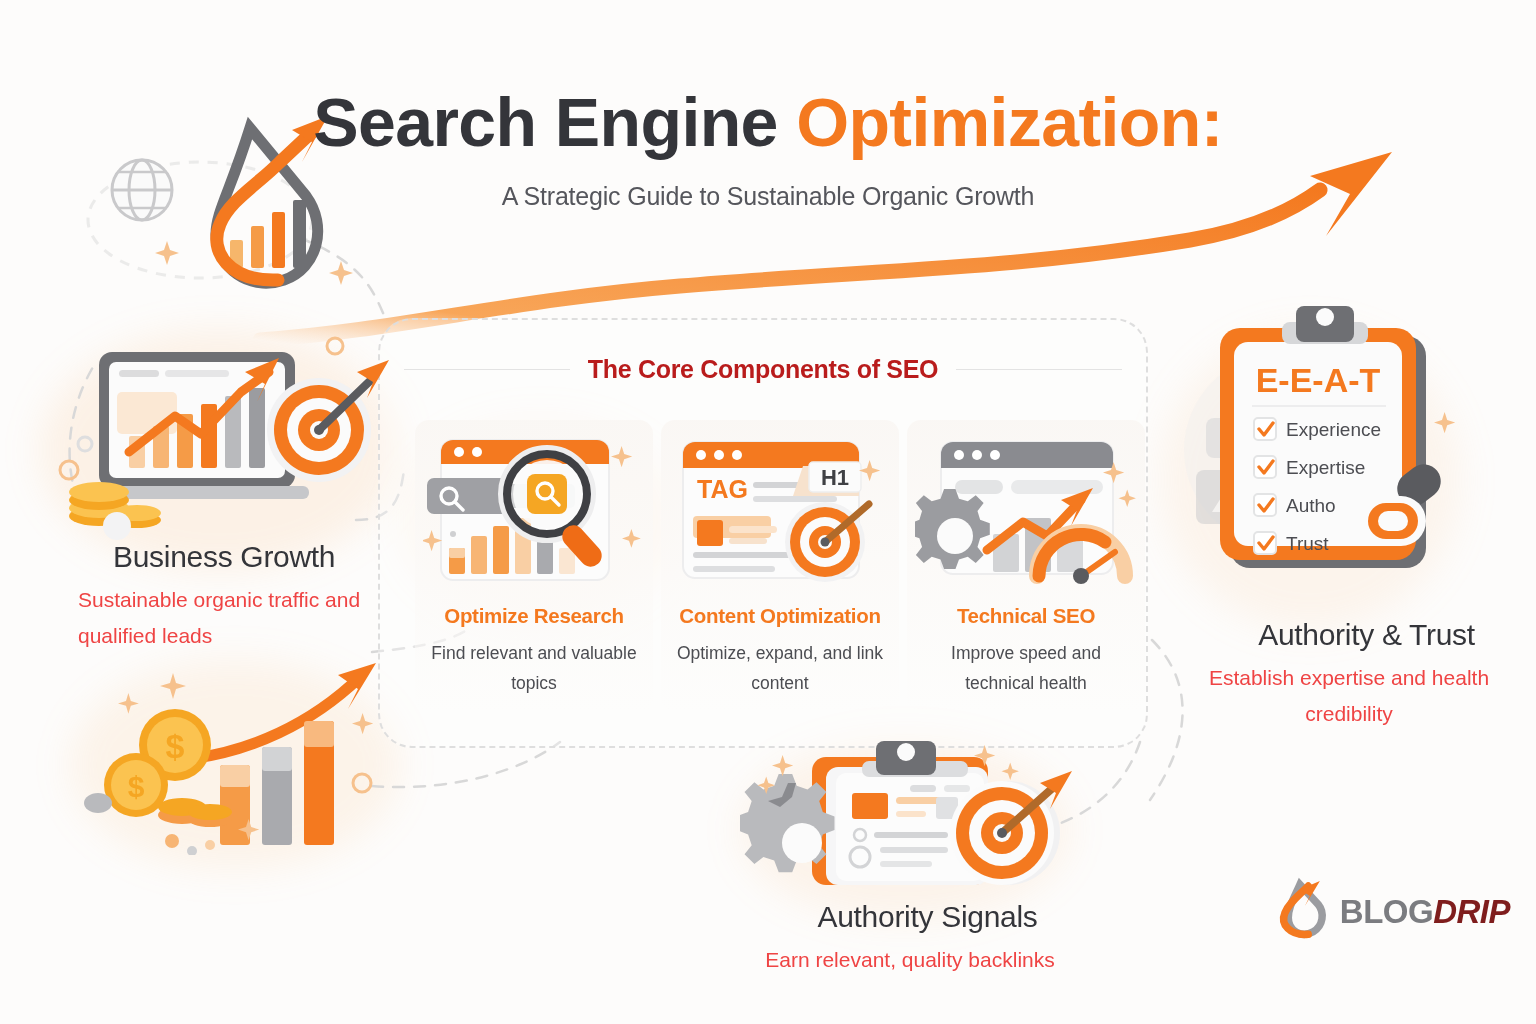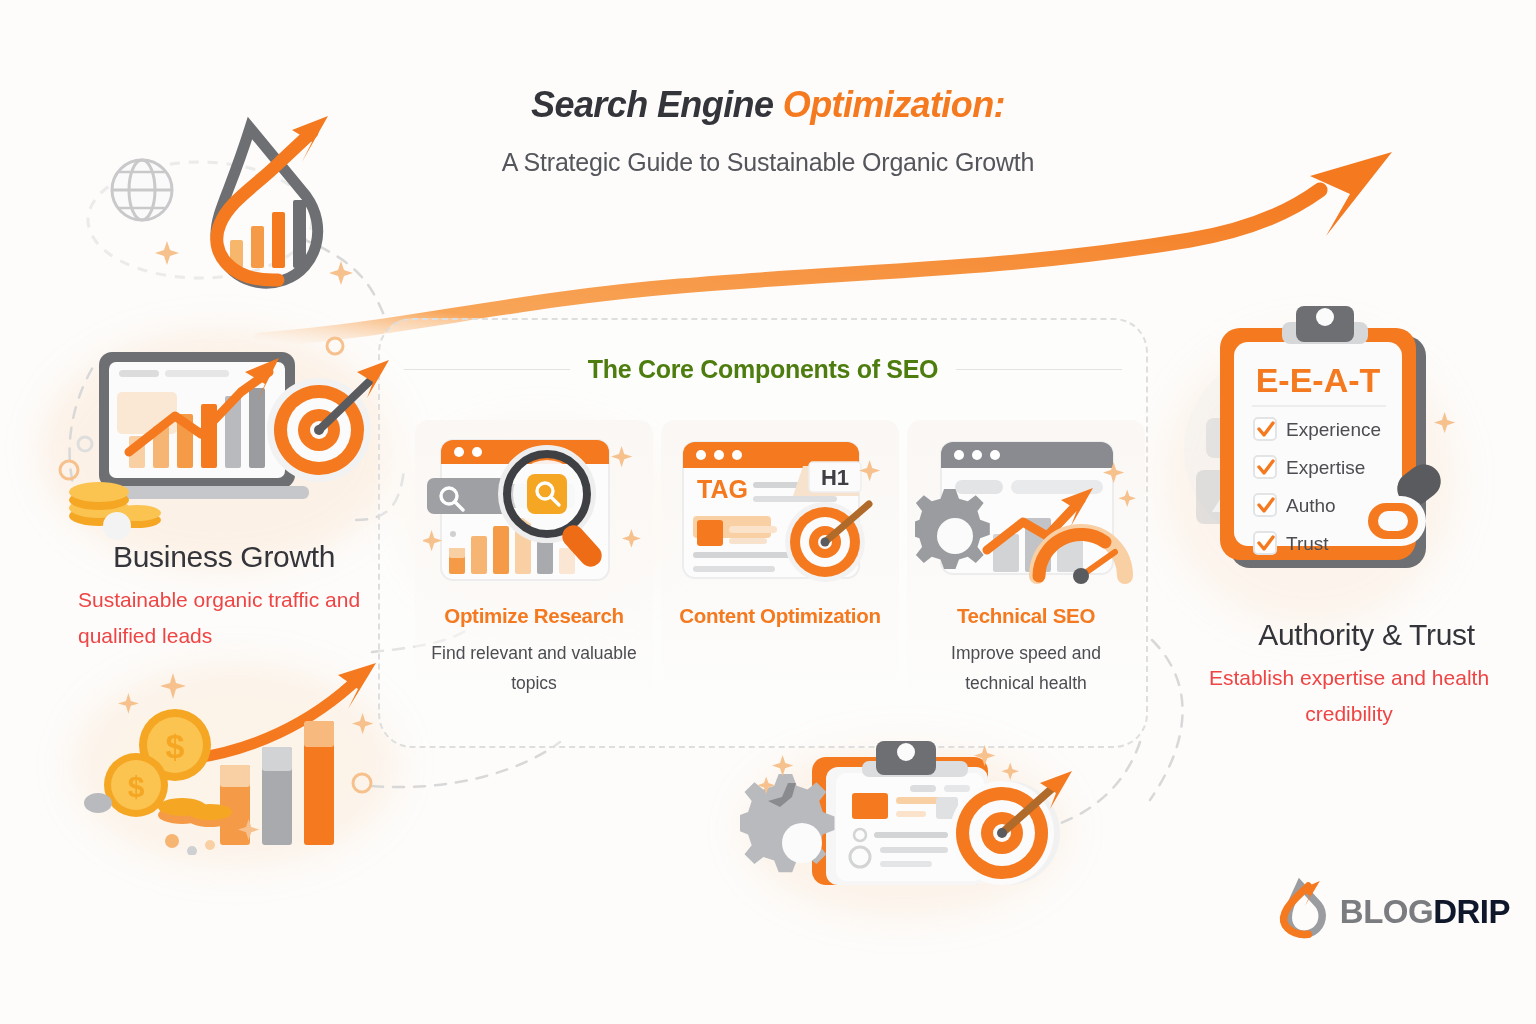--- a/index.html
+++ b/index.html
@@ -16,38 +16,38 @@
   
   .blob { position:absolute; border-radius:50%; filter:blur(18px); }
   .blob.a { left:40px;  top:330px; width:360px; height:240px; background:rgba(247,170,90,.13); }
   .blob.b { left:70px;  top:660px; width:330px; height:210px; background:rgba(247,170,90,.11); }
   .blob.c { left:1160px;top:330px; width:300px; height:300px; background:rgba(245,190,130,.12); }
   .blob.d { left:740px; top:740px; width:330px; height:180px; background:rgba(247,170,90,.10); }
   .blob.e { left:400px; top:420px; width:280px; height:200px; background:rgba(250,200,140,.10); }
 
   
   .header { position:absolute; left:0; right:0; top:86px; text-align:center; z-index:6; }
-  .title { font-size:36px; font-weight:700; letter-spacing:-.6px; line-height:1.06; color:#34353a;font-style:italic; }
+  .title { font-size:68px; font-weight:700; letter-spacing:-.6px; line-height:1.06; color:#34353a; }
   .title .hl { color:#f4791f; }
   .subtitle { margin-top:24px; font-size:25px; font-weight:400; color:#55565c; letter-spacing:-.2px; }
 
   
   .big-arrow { position:absolute; left:250px; top:150px; width:1180px; height:200px; z-index:2; }
 
   
   .panel {
     position:absolute; left:378px; top:318px; width:770px; height:430px;
     border:2px dashed #dedede; border-radius:34px; background:rgba(255,255,255,.30); z-index:3;
   }
   .panel-title-row {
     position:absolute; left:378px; top:355px; width:770px;
     display:flex; align-items:center; gap:18px; padding:0 26px; z-index:7;
   }
   .panel-title-row .rule { flex:1; height:1px; background:#e3e3e3; }
-  .panel-title { font-size:25px; font-weight:700; color:#4d7c0f; white-space:nowrap; letter-spacing:-.3px; }
+  .panel-title { font-size:25px; font-weight:700; color:#b91c1c; white-space:nowrap; letter-spacing:-.3px; }
 
   
   .cards { position:absolute; left:415px; top:420px; width:740px; display:flex; gap:8px; z-index:7; }
   .card {
     width:238px; border-radius:14px;
     background:linear-gradient(180deg, rgba(250,247,244,.95) 0%, rgba(252,250,248,.75) 60%, rgba(255,255,255,0) 100%);
     padding:6px 8px 14px; text-align:center;
   }
   .card-art { height:172px; position:relative; }
   .card-name { font-size:20.5px; font-weight:700; color:#f4791f; margin-top:6px; letter-spacing:-.3px; }
@@ -67,21 +67,21 @@
   #art-growth  { left:55px;  top:330px;  width:355px; height:215px; }
   #art-coins   { left:70px;  top:655px;  width:330px; height:200px; }
   #art-eeat    { left:1160px;top:300px;  width:310px; height:315px; }
   #art-signals { left:740px; top:735px;  width:345px; height:165px; }
   #art-hero    { left:80px;  top:100px;  width:285px; height:215px; }
 
   
   .logo { position:absolute; left:1275px; top:865px; width:235px; height:92px; display:flex; align-items:center; gap:10px; z-index:8; }
   .logo-text { font-size:33px; font-weight:700; letter-spacing:-.5px; line-height:1; }
   .logo-text .g { color:#7b7c80; }
-  .logo-text .o { color:#0f172a; }
+  .logo-text .o { color:#7f1d1d;font-style:italic; }
 
   
   .sp { position:absolute; z-index:4; }
 </style>
 </head>
 <body>
 
 <div class="stage">
 
   <div class="blob a"></div>
@@ -315,20 +315,21 @@
             <circle cx="156" cy="116" r="25" fill="#fbfbfb"></circle>
             <circle cx="156" cy="116" r="16" fill="#f4791f"></circle>
             <circle cx="156" cy="116" r="7" fill="#fbfbfb"></circle>
             <line x1="156" y1="116" x2="200" y2="78" stroke="#b06a2a" stroke-width="7" stroke-linecap="round"></line>
             <circle cx="156" cy="116" r="4.5" fill="#5a5b5f"></circle>
           </g>
           <path d="M198,42 l2.6,-8 2.6,8 8,2.6 -8,2.6 -2.6,8 -2.6,-8 -8,-2.6 z" fill="#f6c18d"></path>
         </svg>
       </div>
       <div class="card-name">Content Optimization</div>
+      <div class="card-desc">Optimize, expand, and link content</div>
     </div>
 
     <div class="card">
       <div class="card-art">
         <svg viewBox="0 0 222 172" width="222" height="172">
           <rect x="26" y="16" width="172" height="132" rx="12" fill="#fcfcfc" stroke="#ededee" stroke-width="2"></rect>
           <path d="M26,28 a12,12 0 0 1 12,-12 h148 a12,12 0 0 1 12,12 v14 h-172 z" fill="#8a8b90"></path>
           <circle cx="44" cy="29" r="5" fill="#fff"></circle>
             <circle cx="62" cy="29" r="5" fill="#fff"></circle>
             <circle cx="80" cy="29" r="5" fill="#fff"></circle>
@@ -458,20 +459,24 @@
       <circle cx="262" cy="98" r="5" fill="#5a5b5f"></circle>
     </g>
     <g fill="#f6c18d">
       <path d="M40,28 l2.6,-8 2.6,8 8,2.6 -8,2.6 -2.6,8 -2.6,-8 -8,-2.6 z"></path>
       <path d="M242,18 l2.6,-8 2.6,8 8,2.6 -8,2.6 -2.6,8 -2.6,-8 -8,-2.6 z"></path>
       <path d="M268,34 l2.2,-6.5 2.2,6.5 6.5,2.2 -6.5,2.2 -2.2,6.5 -2.2,-6.5 -6.5,-2.2 z"></path>
       <path d="M24,48 l2.2,-6.5 2.2,6.5 6.5,2.2 -6.5,2.2 -2.2,6.5 -2.2,-6.5 -6.5,-2.2 z"></path>
     </g>
   </svg>
 
+  <div class="side" id="sec-signals">
+    <div class="side-title">Authority Signals</div>
+    <div class="side-desc">Earn relevant, quality backlinks</div>
+  </div>
 
   <div class="logo">
     <svg width="66" height="76" viewBox="0 0 66 76">
       <path d="M30,6 L52,30 C60,40 58,56 46,63 C32,71 16,62 16,46 C16,34 22,24 30,6 Z" fill="none" stroke="#9b9ca0" stroke-width="9" stroke-linecap="round"></path>
       <path d="M40,66 C18,68 6,54 12,40 C17,28 28,20 40,8" fill="none" stroke="#f4791f" stroke-width="9" stroke-linecap="round"></path>
       <path d="M54,2 L30,12 L42,20 L36,32 Z" fill="#f4791f"></path>
     </svg>
     <div class="logo-text"><span class="g">BLOG</span><span class="o">DRIP</span></div>
   </div>
 

